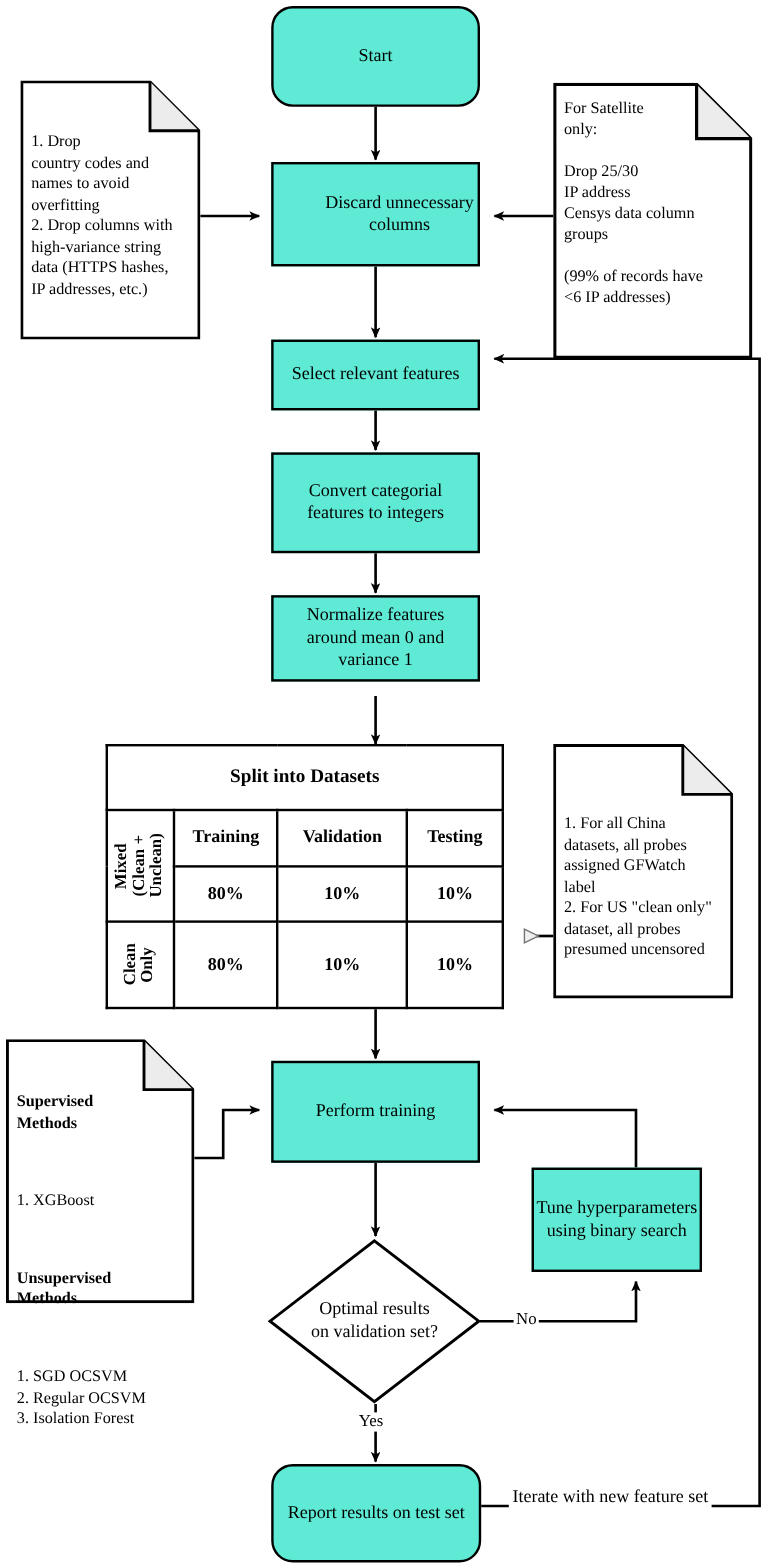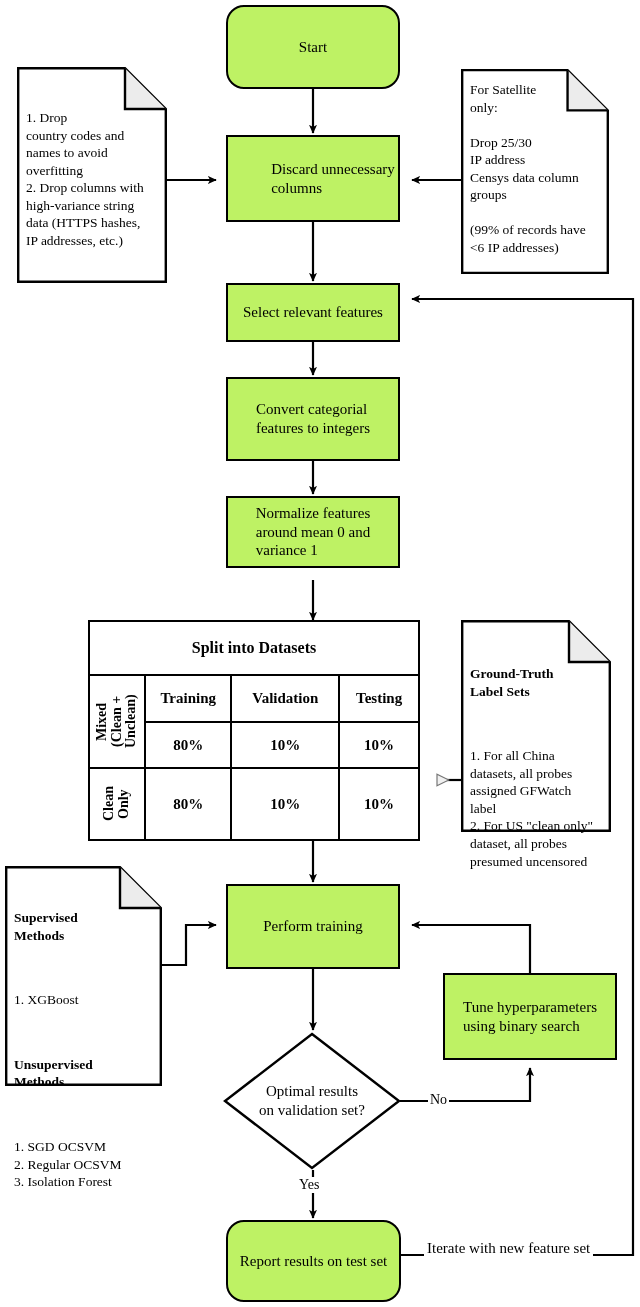--- a/index.html
+++ b/index.html
@@ -1,22 +1,22 @@
 <!DOCTYPE html>
 <html><head>
 <meta charset="utf-8">
 <title>ML Pipeline Flowchart</title>
 <style>
   html,body{margin:0;padding:0;background:#ffffff;}
   body{font-family:"Liberation Serif","DejaVu Serif",serif;color:#000;}
   #canvas{position:relative;width:640px;height:1307px;overflow:hidden;background:#fff;}
   svg#wires{position:absolute;left:0;top:0;width:640px;height:1307px;pointer-events:none;}
 
-  .node{position:absolute;box-sizing:border-box;background:#bef264;border:2px solid #000;
-        display:flex;align-items:center;justify-content:center;
+  .node{position:absolute;box-sizing:border-box;background:#5eead4;border:2px solid #000;
+        display:flex;align-items:center;justify-content:center;text-align:center;
         font-size:15px;line-height:1.25;z-index:2;}
   .terminal{border-radius:18px;}
   .proc{border-radius:0;}
 
   
   .note{position:absolute;z-index:2;}
   .note .paper{position:absolute;inset:0;}
   .note .txt{position:absolute;left:9px;right:7px;top:9px;font-size:13.5px;line-height:1.30;
              white-space:pre-wrap;z-index:3;}
   .note .txt b{font-weight:bold;}
@@ -105,21 +105,21 @@
   <div class="node proc" style="left:226px;top:496px;width:174px;height:72px;white-space:pre-line;">
     <span>Normalize features
 around mean 0 and
 variance 1</span>
   </div>
 
   <div class="node proc" style="left:226px;top:884px;width:174px;height:85px;">
     <span>Perform training</span>
   </div>
 
-  <div class="node proc" style="left:443px;top:973px;width:174px;height:87px;white-space:pre-line;">
+  <div class="node proc" style="left:443px;top:973px;width:142px;height:87px;white-space:pre-line;">
     <span>Tune hyperparameters
 using binary search</span>
   </div>
 
   <div style="position:absolute;left:223px;top:1032px;width:178px;height:138px;z-index:2;">
     <svg width="178" height="138" viewBox="0 0 178 138" style="position:absolute;left:0;top:0;">
       <polygon points="89,2 176,69 89,136 2,69" fill="#ffffff" stroke="#000" stroke-width="2.4"></polygon>
     </svg>
     <div style="position:absolute;inset:0;display:flex;align-items:center;justify-content:center;
                 text-align:center;font-size:15px;line-height:1.25;white-space:pre-line;">
@@ -140,21 +140,21 @@
     <div class="txt" style="top:42px;">1. Drop
 country codes and
 names to avoid
 overfitting
 2. Drop columns with
 high-variance string
 data (HTTPS hashes,
 IP addresses, etc.)</div>
   </div>
 
-  <div class="note" style="left:461px;top:69px;width:148px;height:208px;">
+  <div class="note" style="left:461px;top:69px;width:166px;height:208px;">
     <svg class="paper" viewBox="0 0 150 208" preserveAspectRatio="none">
       <path d="M1.2,1.2 L108,1.2 L148.8,42 L148.8,206.8 L1.2,206.8 Z" fill="#fff" stroke="#000" stroke-width="2.4"></path>
       <path d="M108,1.2 L108,42 L148.8,42" fill="#ececec" stroke="#000" stroke-width="2.4"></path>
     </svg>
     <div class="txt" style="top:12px;">For Satellite
 only:
 
 Drop 25/30
 IP address
 Censys data column
@@ -163,22 +163,20 @@
 (99% of records have
 &lt;6 IP addresses)</div>
   </div>
 
   <div class="note" style="left:461px;top:620px;width:150px;height:212px;">
     <svg class="paper" viewBox="0 0 150 212" preserveAspectRatio="none">
       <path d="M1.2,1.2 L108,1.2 L148.8,42 L148.8,210.8 L1.2,210.8 Z" fill="#fff" stroke="#000" stroke-width="2.4"></path>
       <path d="M108,1.2 L108,42 L148.8,42" fill="#ececec" stroke="#000" stroke-width="2.4"></path>
     </svg>
     <div class="txt" style="top:10px;">
-      <b style="display:block;">Ground-Truth
-Label Sets</b>
       <span style="display:block;margin-top:12px;">1. For all China
 datasets, all probes
 assigned GFWatch
 label
 2. For US "clean only"
 dataset, all probes
 presumed uncensored</span>
     </div>
   </div>
 

